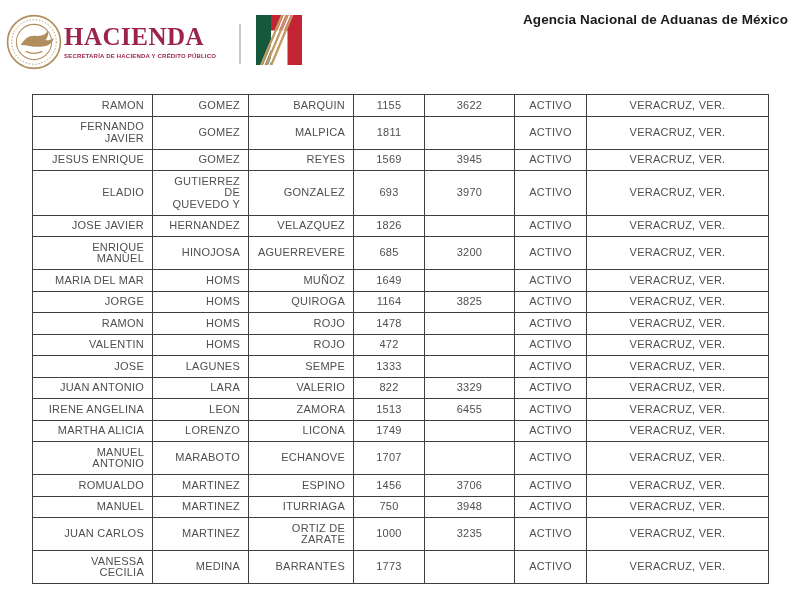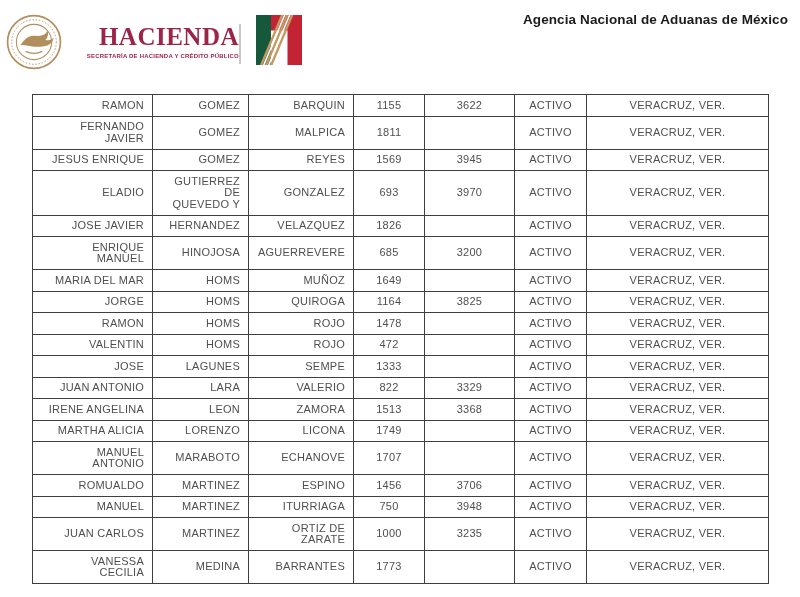--- a/index.html
+++ b/index.html
@@ -1,20 +1,20 @@
 <!DOCTYPE html>
 <html><head>
 <meta charset="utf-8">
 <style>
   html,body{margin:0;padding:0;background:#ffffff;}
   body{width:800px;height:597px;overflow:hidden;font-family:"Liberation Sans",sans-serif;}
   .page{position:relative;width:800px;height:597px;background:#fff;}
 
   
-  .gov-header{position:absolute;top:0;left:0;width:800px;height:92px;text-align:right;}
+  .gov-header{position:absolute;top:0;left:0;width:800px;height:92px;}
   .seal-icon{position:absolute;left:6px;top:14px;width:56px;height:56px;}
   .hac-block{position:absolute;left:64px;top:24px;width:175px;}
   .hac-word{font-family:"Liberation Serif",serif;font-weight:bold;font-size:25px;line-height:26px;color:#9D2449;letter-spacing:0.5px;}
   .hac-tag{font-size:6px;font-weight:bold;color:#9D2449;letter-spacing:0.2px;margin-top:3px;white-space:nowrap;}
   .logo-divider{position:absolute;left:239px;top:24px;width:1.5px;height:40px;background:#c9c9c9;}
   .adu-icon{position:absolute;left:256px;top:15px;width:46px;height:50px;}
   .adu-block{position:absolute;left:309px;top:24px;width:175px;}
   .adu-word{font-family:"Liberation Serif",serif;font-weight:normal;font-size:26px;line-height:27px;color:#6E6F71;letter-spacing:2px;}
   .adu-tag{font-size:6px;color:#7a7a7a;letter-spacing:0.3px;margin-top:2px;white-space:nowrap;}
   .page-title{position:absolute;right:12px;top:12px;font-size:13.5px;font-weight:bold;color:#1b1b1b;letter-spacing:0.1px;}
@@ -190,21 +190,21 @@
           <td class="c-center">822</td>
           <td class="c-center">3329</td>
           <td class="c-center">ACTIVO</td>
           <td class="c-center">VERACRUZ, VER.</td>
         </tr>
         <tr>
           <td class="c-left">IRENE ANGELINA</td>
           <td class="c-left">LEON</td>
           <td class="c-left">ZAMORA</td>
           <td class="c-center">1513</td>
-          <td class="c-center">3368</td>
+          <td class="c-center">6455</td>
           <td class="c-center">ACTIVO</td>
           <td class="c-center">VERACRUZ, VER.</td>
         </tr>
         <tr>
           <td class="c-left">MARTHA ALICIA</td>
           <td class="c-left">LORENZO</td>
           <td class="c-left">LICONA</td>
           <td class="c-center">1749</td>
           <td class="c-center"></td>
           <td class="c-center">ACTIVO</td>

